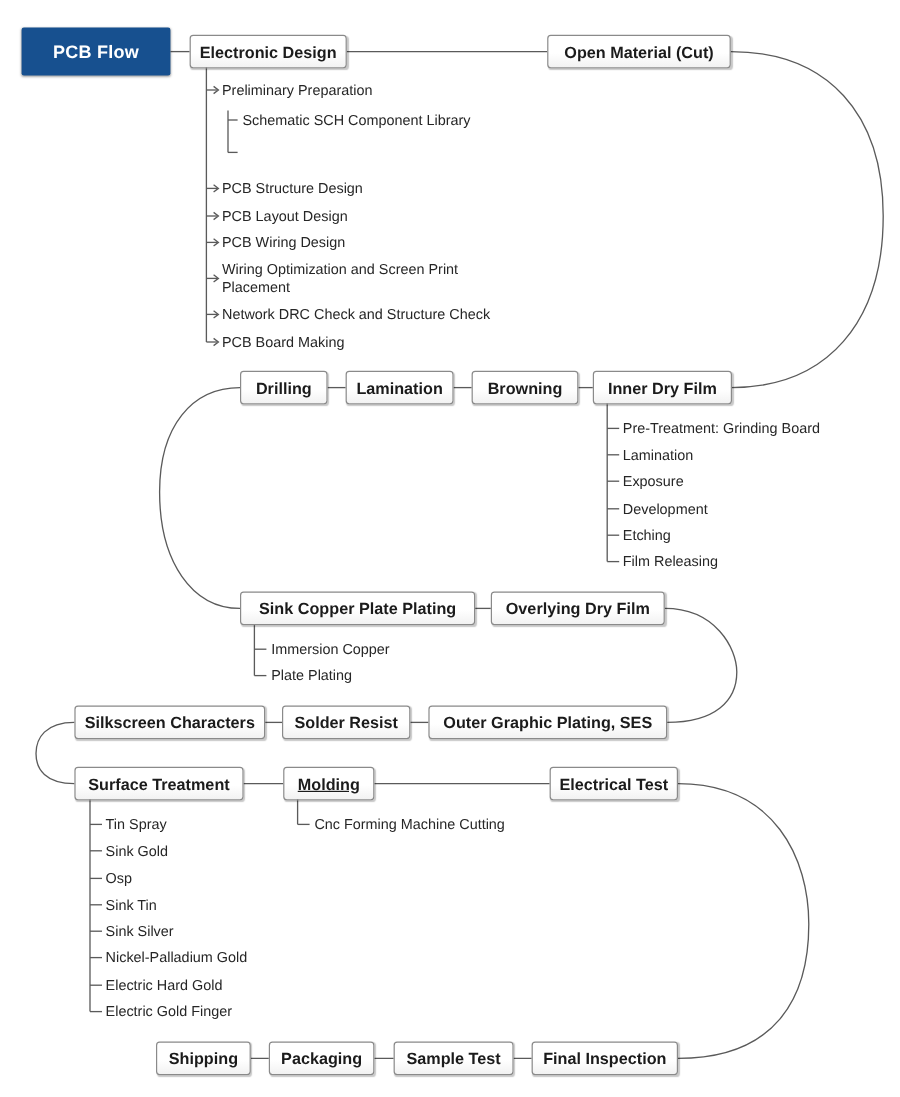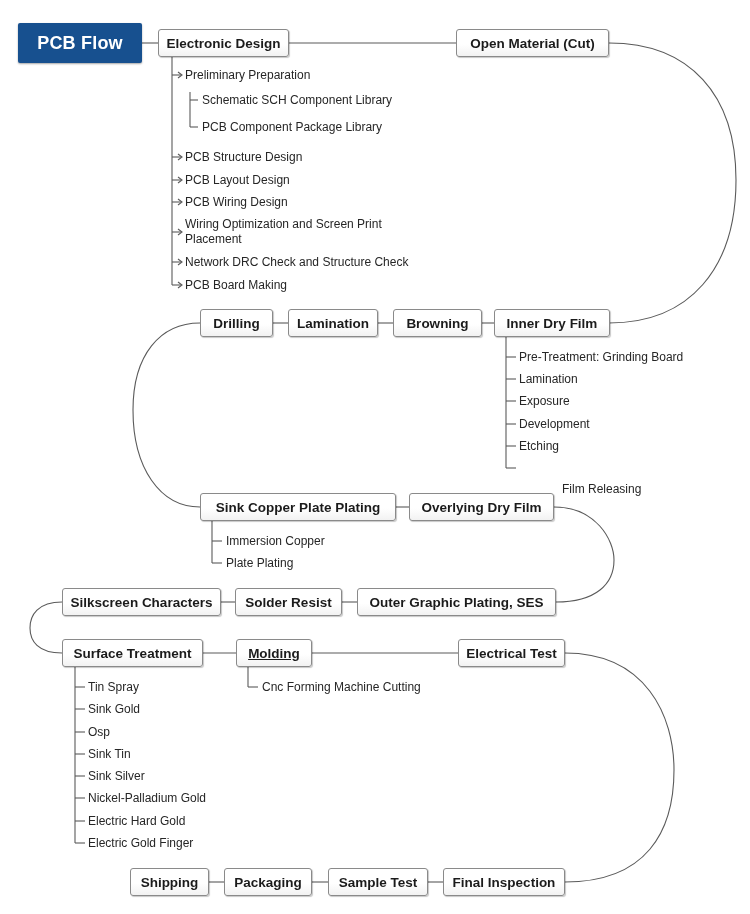--- a/index.html
+++ b/index.html
@@ -20,21 +20,21 @@
     width:750px;height:914px;
     pointer-events:none;
   }
   
   .brand{
     position:absolute;
     display:flex;align-items:center;justify-content:center;
     background:#17508f;
     color:#ffffff;
     font-weight:bold;
-    font-size:18px;
+    font-size:15px;
     letter-spacing:.2px;
     border-radius:2px;
     box-shadow:0 1px 2px rgba(0,0,0,.35);
   }
   
   .node{
     position:absolute;
     display:flex;align-items:center;justify-content:center;
     box-sizing:border-box;
     background:linear-gradient(to bottom,#ffffff 0%,#ffffff 55%,#f2f2f2 100%);
@@ -144,39 +144,38 @@
     </g>
   </svg>
 
   <div class="brand" style="left:18px;top:23px;width:124px;height:40px;">PCB Flow</div>
 
   <div class="node" style="left:158px;top:29px;width:131px;height:28px;">Electronic Design</div>
   <div class="node" style="left:456px;top:29px;width:153px;height:28px;">Open Material (Cut)</div>
 
   <div class="leaf" style="left:185px;top:68px;">Preliminary Preparation</div>
   <div class="leaf" style="left:202px;top:93px;">Schematic SCH Component Library</div>
-  <div class="leaf" style="left:202px;top:120px;">PCB Component Package Library</div>
   <div class="leaf" style="left:185px;top:150px;">PCB Structure Design</div>
   <div class="leaf" style="left:185px;top:173px;">PCB Layout Design</div>
   <div class="leaf" style="left:185px;top:195px;">PCB Wiring Design</div>
   <div class="leaf" style="left:185px;top:255px;">Network DRC Check and Structure Check</div>
   <div class="leaf wrap" style="left:185px;top:217px;">Wiring Optimization and Screen Print Placement</div>
   <div class="leaf" style="left:185px;top:278px;">PCB Board Making</div>
 
   <div class="node" style="left:200px;top:309px;width:73px;height:28px;">Drilling</div>
   <div class="node" style="left:288px;top:309px;width:90px;height:28px;">Lamination</div>
   <div class="node" style="left:393px;top:309px;width:89px;height:28px;">Browning</div>
   <div class="node" style="left:494px;top:309px;width:116px;height:28px;">Inner Dry Film</div>
 
   <div class="leaf" style="left:519px;top:350px;">Pre-Treatment: Grinding Board</div>
   <div class="leaf" style="left:519px;top:372px;">Lamination</div>
   <div class="leaf" style="left:519px;top:394px;">Exposure</div>
   <div class="leaf" style="left:519px;top:417px;">Development</div>
   <div class="leaf" style="left:519px;top:439px;">Etching</div>
-  <div class="leaf" style="left:519px;top:482px;margin-left:43px;">Film Releasing</div>
+  <div class="leaf" style="left:519px;top:461px;">Film Releasing</div>
 
   <div class="node" style="left:200px;top:493px;width:196px;height:28px;">Sink Copper Plate Plating</div>
   <div class="node" style="left:409px;top:493px;width:145px;height:28px;">Overlying Dry Film</div>
 
   <div class="leaf" style="left:226px;top:534px;">Immersion Copper</div>
   <div class="leaf" style="left:226px;top:556px;">Plate Plating</div>
 
   <div class="node" style="left:235px;top:588px;width:107px;height:28px;">Solder Resist</div>
   <div class="node" style="left:62px;top:588px;width:159px;height:28px;">Silkscreen Characters</div>
   <div class="node" style="left:357px;top:588px;width:199px;height:28px;">Outer Graphic Plating, SES</div>

